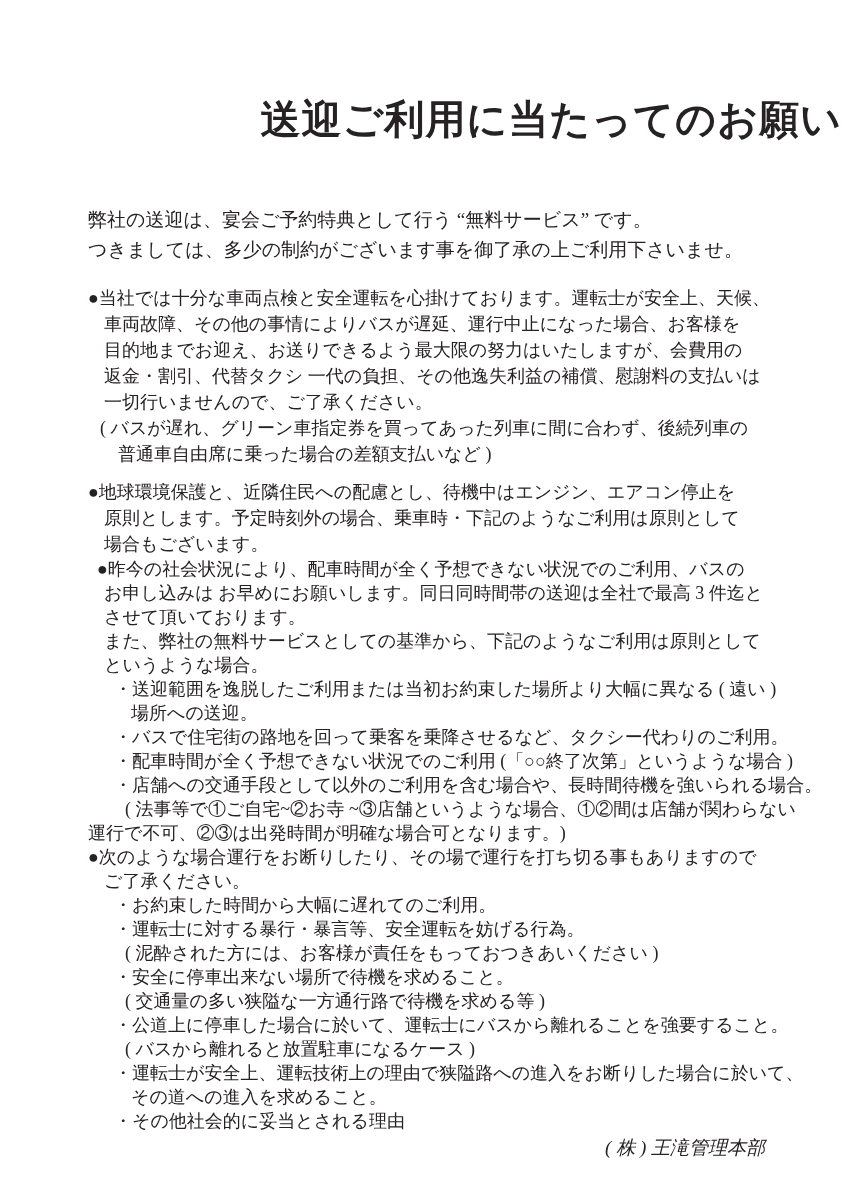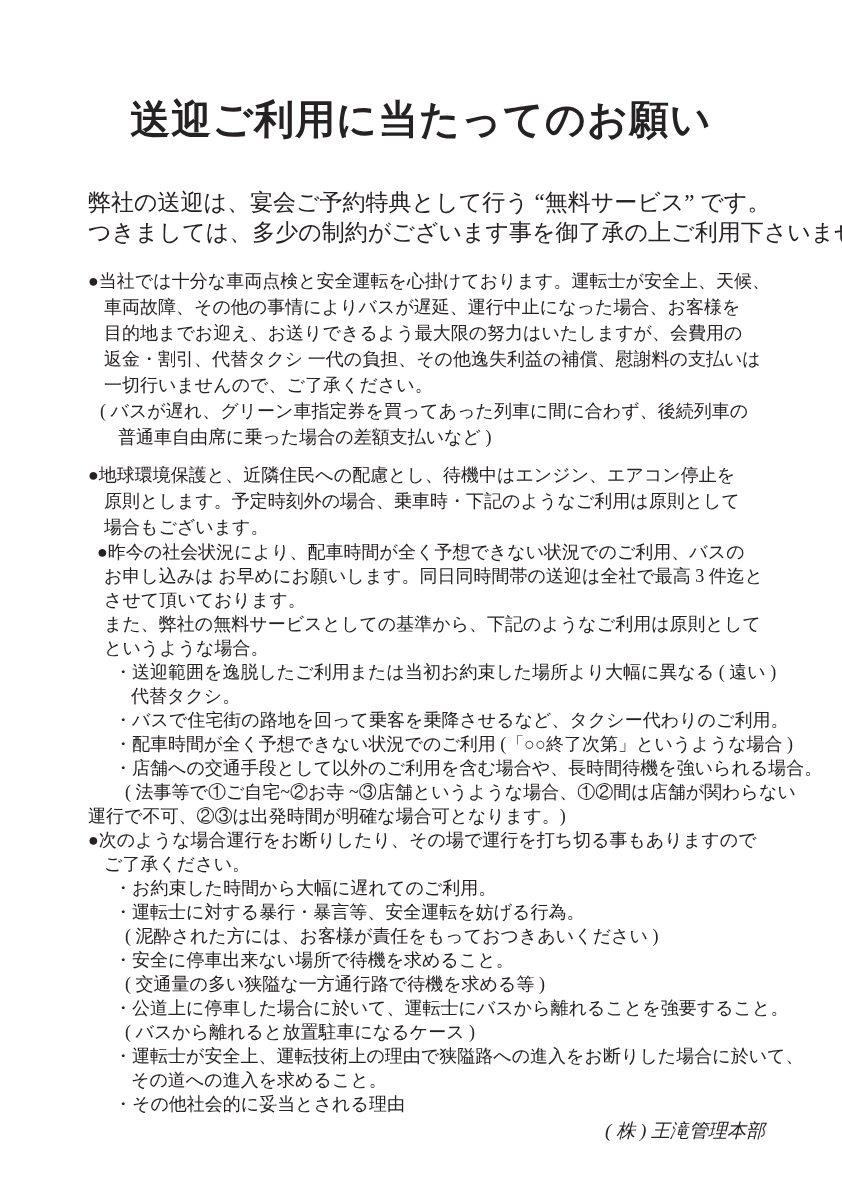--- a/index.html
+++ b/index.html
@@ -11,30 +11,30 @@
     position: relative;
     width: 842px;
     height: 1191px;
     background: #ffffff;
     overflow: hidden;
     font-family: "Liberation Serif", "DejaVu Serif", serif;
     color: #262122;
   }
   .title {
     margin: 92px 0 0 0;
-    text-align: center;
+    text-align: right;
     font-size: 40px;
     font-weight: 600;
     letter-spacing: 1px;
     line-height: 56px;
     white-space: nowrap;
   }
   .intro {
-    margin-top: 40px;
-    font-size: 23px;
+    margin-top: 57px;
+    font-size: 19px;
     line-height: 30px;
   }
   .intro .line { padding-left: 88px; }
   .section { font-size: 18px; }
   .section-liability   { margin-top: 20px; line-height: 26px; }
   .section-environment { margin-top: 12px; line-height: 26px; }
   .section-booking     { margin-top: 0;    line-height: 24px; }
   .section-refusal     { margin-top: 0;    line-height: 24px; }
   .line { white-space: nowrap; }
   
@@ -83,21 +83,21 @@
         <div class="line i-cont">原則とします。予定時刻外の場合、乗車時・下記のようなご利用は原則として</div>
         <div class="line i-cont">場合もございます。</div>
       </div>
       <div class="section section-booking">
         <div class="line i-bullet-in">●昨今の社会状況により、配車時間が全く予想できない状況でのご利用、バスの</div>
         <div class="line i-cont">お申し込みは お早めにお願いします。同日同時間帯の送迎は全社で最高 3 件迄と</div>
         <div class="line i-cont">させて頂いております。</div>
         <div class="line i-cont">また、弊社の無料サービスとしての基準から、下記のようなご利用は原則として</div>
         <div class="line i-cont">というような場合。</div>
         <div class="line i-sub">・送迎範囲を逸脱したご利用または当初お約束した場所より大幅に異なる ( 遠い )</div>
-        <div class="line i-sub-cont">代替タクシ。</div>
+        <div class="line i-sub-cont">場所への送迎。</div>
         <div class="line i-sub">・バスで住宅街の路地を回って乗客を乗降させるなど、タクシー代わりのご利用。</div>
         <div class="line i-sub">・配車時間が全く予想できない状況でのご利用 (「○○終了次第」というような場合 )</div>
         <div class="line i-sub">・店舗への交通手段として以外のご利用を含む場合や、長時間待機を強いられる場合。</div>
         <div class="line i-sub-paren">( 法事等で①ご自宅~②お寺 ~③店舗というような場合、①②間は店舗が関わらない</div>
         <div class="line i-sub-paren-cont">運行で不可、②③は出発時間が明確な場合可となります。)</div>
       </div>
       <div class="section section-refusal">
         <div class="line i-bullet">●次のような場合運行をお断りしたり、その場で運行を打ち切る事もありますので</div>
         <div class="line i-cont">ご了承ください。</div>
         <div class="line i-sub">・お約束した時間から大幅に遅れてのご利用。</div>

